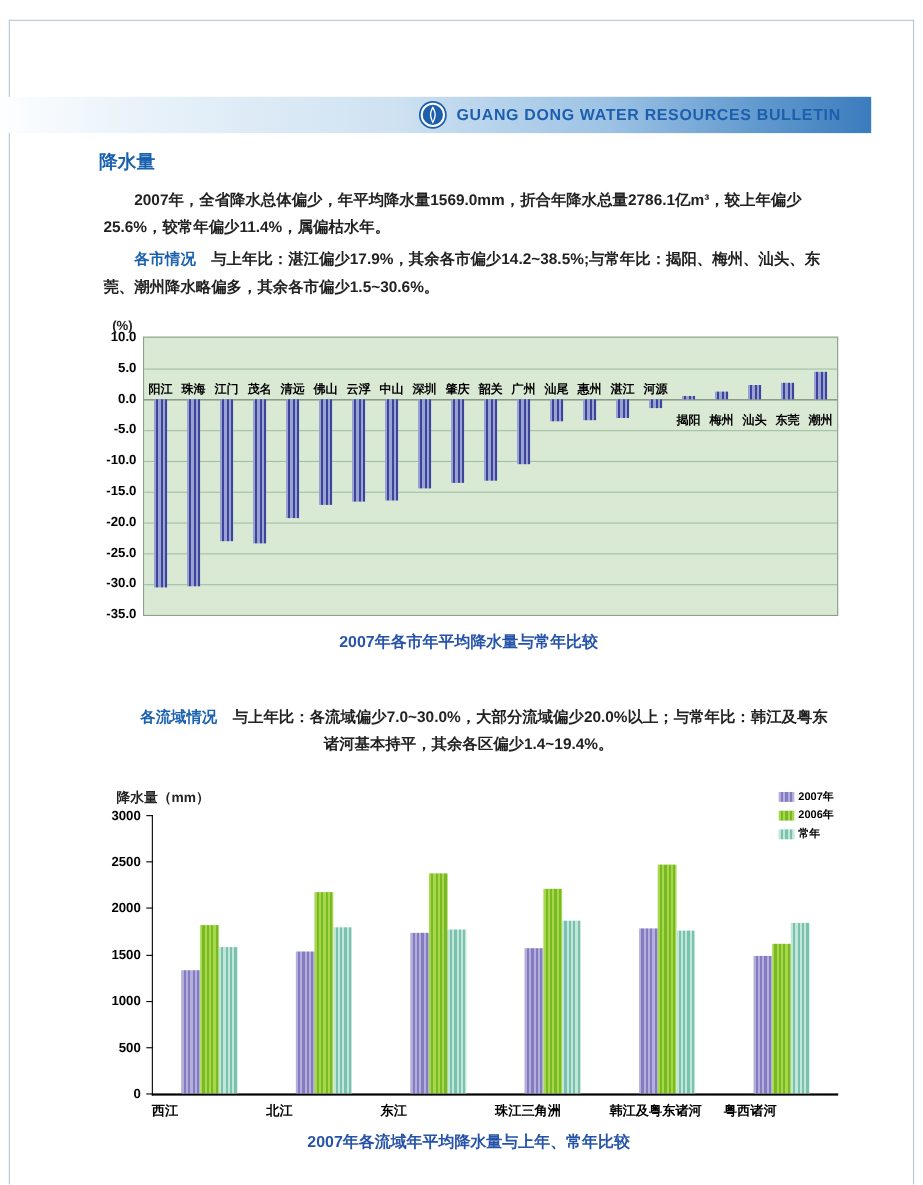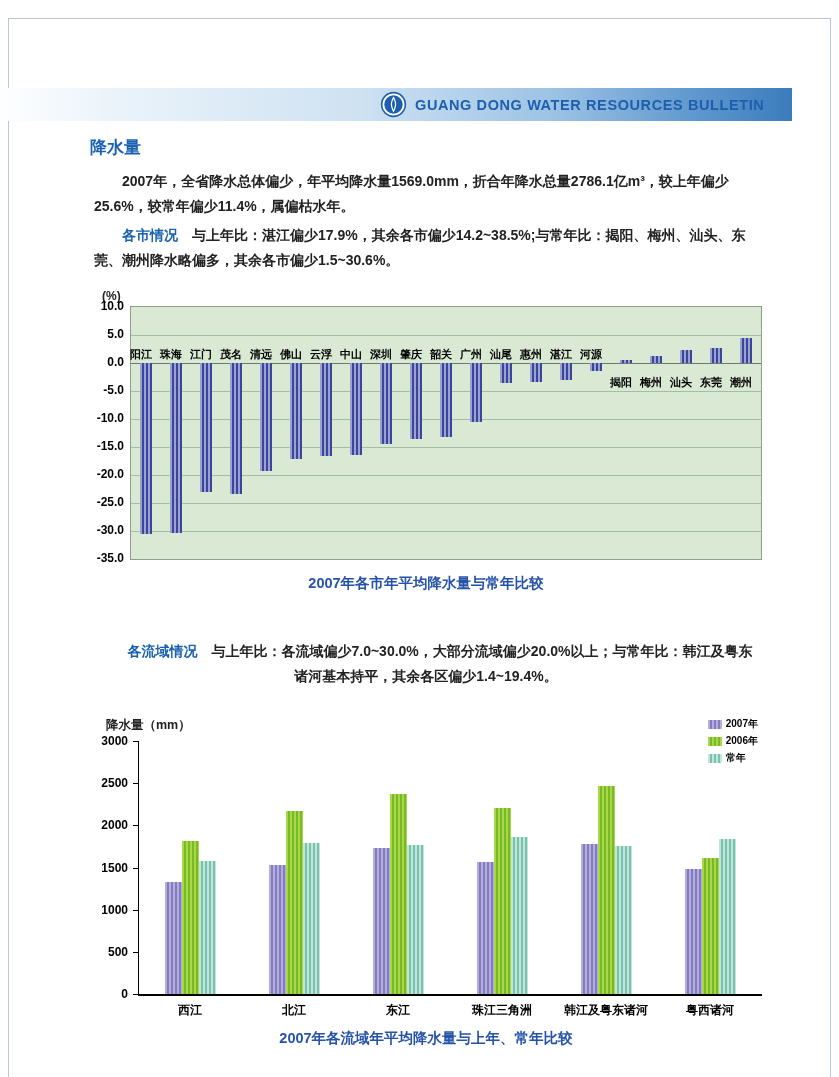--- a/index.html
+++ b/index.html
@@ -22,21 +22,21 @@
   .chart1{margin-top:16px;width:672px;}
   .c1-ylab{font-size:12px;font-weight:bold;margin:0 0 2px 12px;height:15px;}
   .c1-body{display:flex;}
   .c1-yaxis{width:40px;position:relative;height:254px;flex:none;}
   .c1-ytick{position:absolute;right:6px;width:34px;text-align:right;font-size:12px;font-weight:bold;color:#000;}
   .c1-plot{flex:1;position:relative;height:252px;background:#d9e9d4;border:1px solid #8aa08a;}
   .c1-grid{position:absolute;left:0;right:0;height:1px;background:#a3bfa3;z-index:1;}
   .c1-zero{background:#6b7b6b;}
   .c1-bar{position:absolute;width:12px;z-index:2;
           background:repeating-linear-gradient(90deg,#9aa2d4 0 2px,#3c459a 2px 4px);}
-  .c1-label{position:absolute;width:32px;font-size:11px;font-weight:bold;color:#000;
+  .c1-label{position:absolute;width:32px;text-align:center;font-size:11px;font-weight:bold;color:#000;
             z-index:3;white-space:nowrap;height:14px;line-height:14px;}
   .caption{margin-top:14px;text-align:center;color:#2653a8;font-weight:bold;font-size:14.5px;}
   
   .chart2{position:relative;margin-top:28px;width:672px;}
   .c2-head{height:18px;position:relative;}
   .c2-ylab{font-size:12.5px;font-weight:bold;margin-left:16px;}
   .c2-legend{position:absolute;right:4px;top:0;z-index:5;}
   .lg-row{display:flex;align-items:center;gap:4px;margin-bottom:3px;}
   .lg-swatch{width:14px;height:9px;flex:none;}
   .lg-text{font-size:10px;font-weight:bold;color:#000;}
@@ -44,21 +44,21 @@
   .c2-yaxis{width:48px;position:relative;height:253px;flex:none;}
   .c2-ytick{position:absolute;right:10px;width:38px;text-align:right;font-size:12px;font-weight:bold;color:#000;}
   .c2-plot{flex:1;position:relative;height:253px;background:#fff;
            border-left:1px solid #000;border-bottom:2px solid #000;}
   .c2-tick{position:absolute;left:-6px;width:6px;height:1px;background:#000;}
   .c2-bar{position:absolute;bottom:0;width:17px;z-index:2;}
   .s0{background:repeating-linear-gradient(90deg,#b4aedd 0 2px,#837cc0 2px 4px);}
   .s1{background:repeating-linear-gradient(90deg,#a6d848 0 2px,#79b928 2px 4px);}
   .s2{background:repeating-linear-gradient(90deg,#c4e6da 0 2px,#77c3ad 2px 4px);}
   .c2-xlabels{display:flex;margin-left:48px;margin-top:6px;}
-  .c2-xlab{flex:1;text-align:center;font-size:12px;font-weight:bold;color:#000;white-space:nowrap;}
+  .c2-xlab{flex:1;font-size:12px;font-weight:bold;color:#000;white-space:nowrap;}
   .caption2{margin-top:10px;text-align:center;color:#2653a8;font-weight:bold;font-size:14.5px;}
 </style>
 </head>
 <body>
 
 <div class="page">
   <div class="frame"></div>
 
   <header class="banner">
     <div class="banner-inner">

